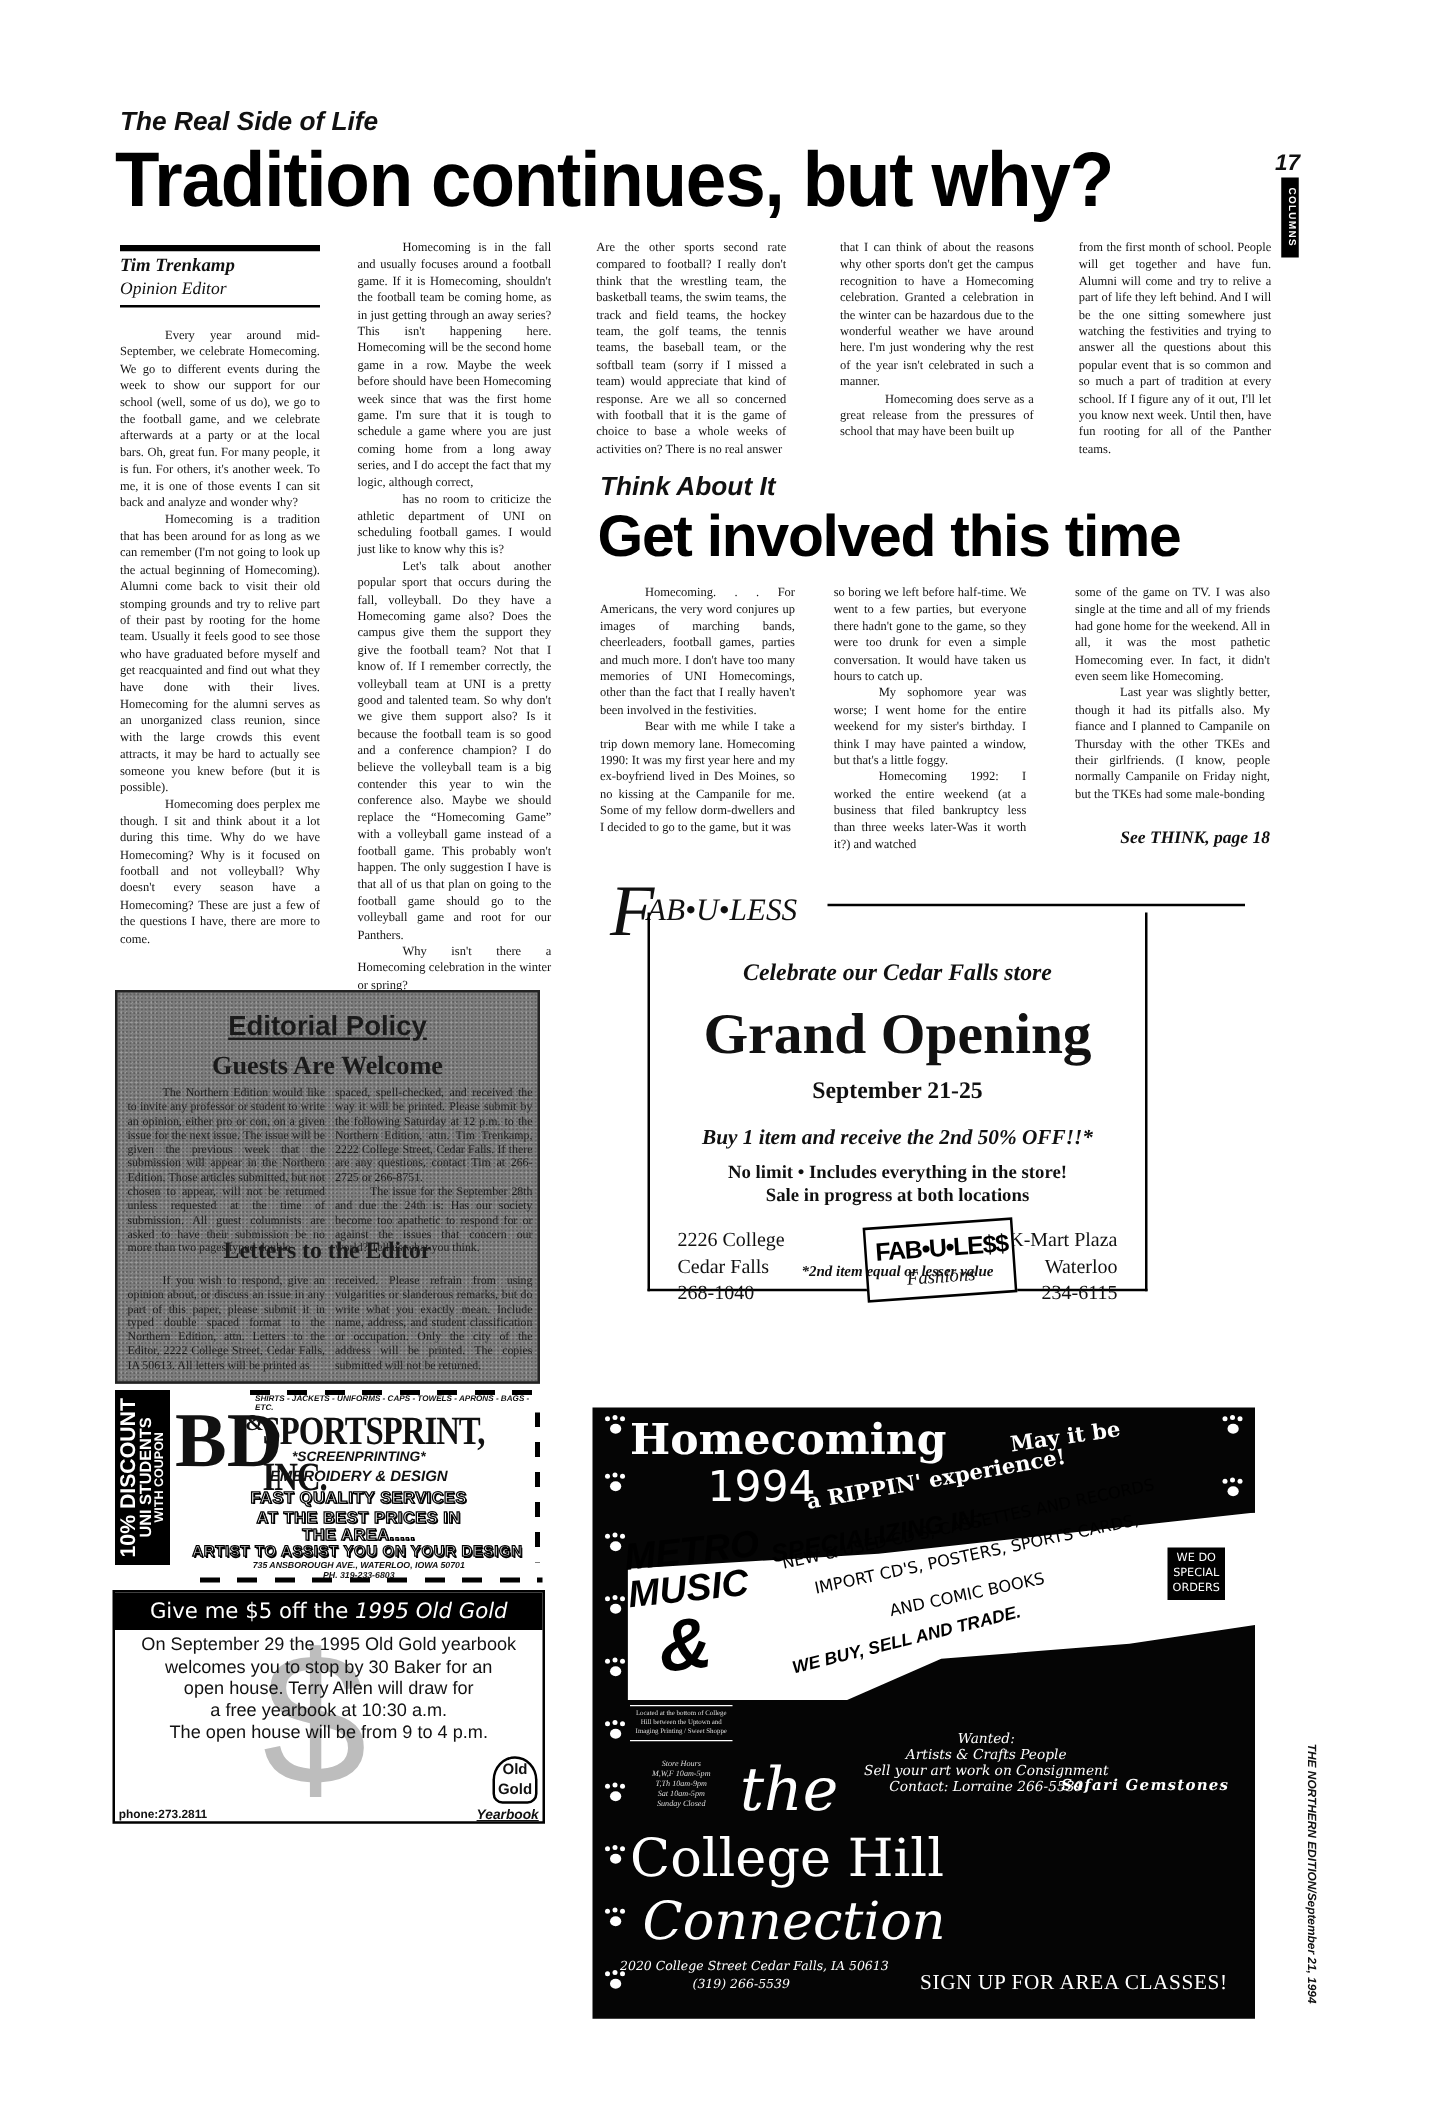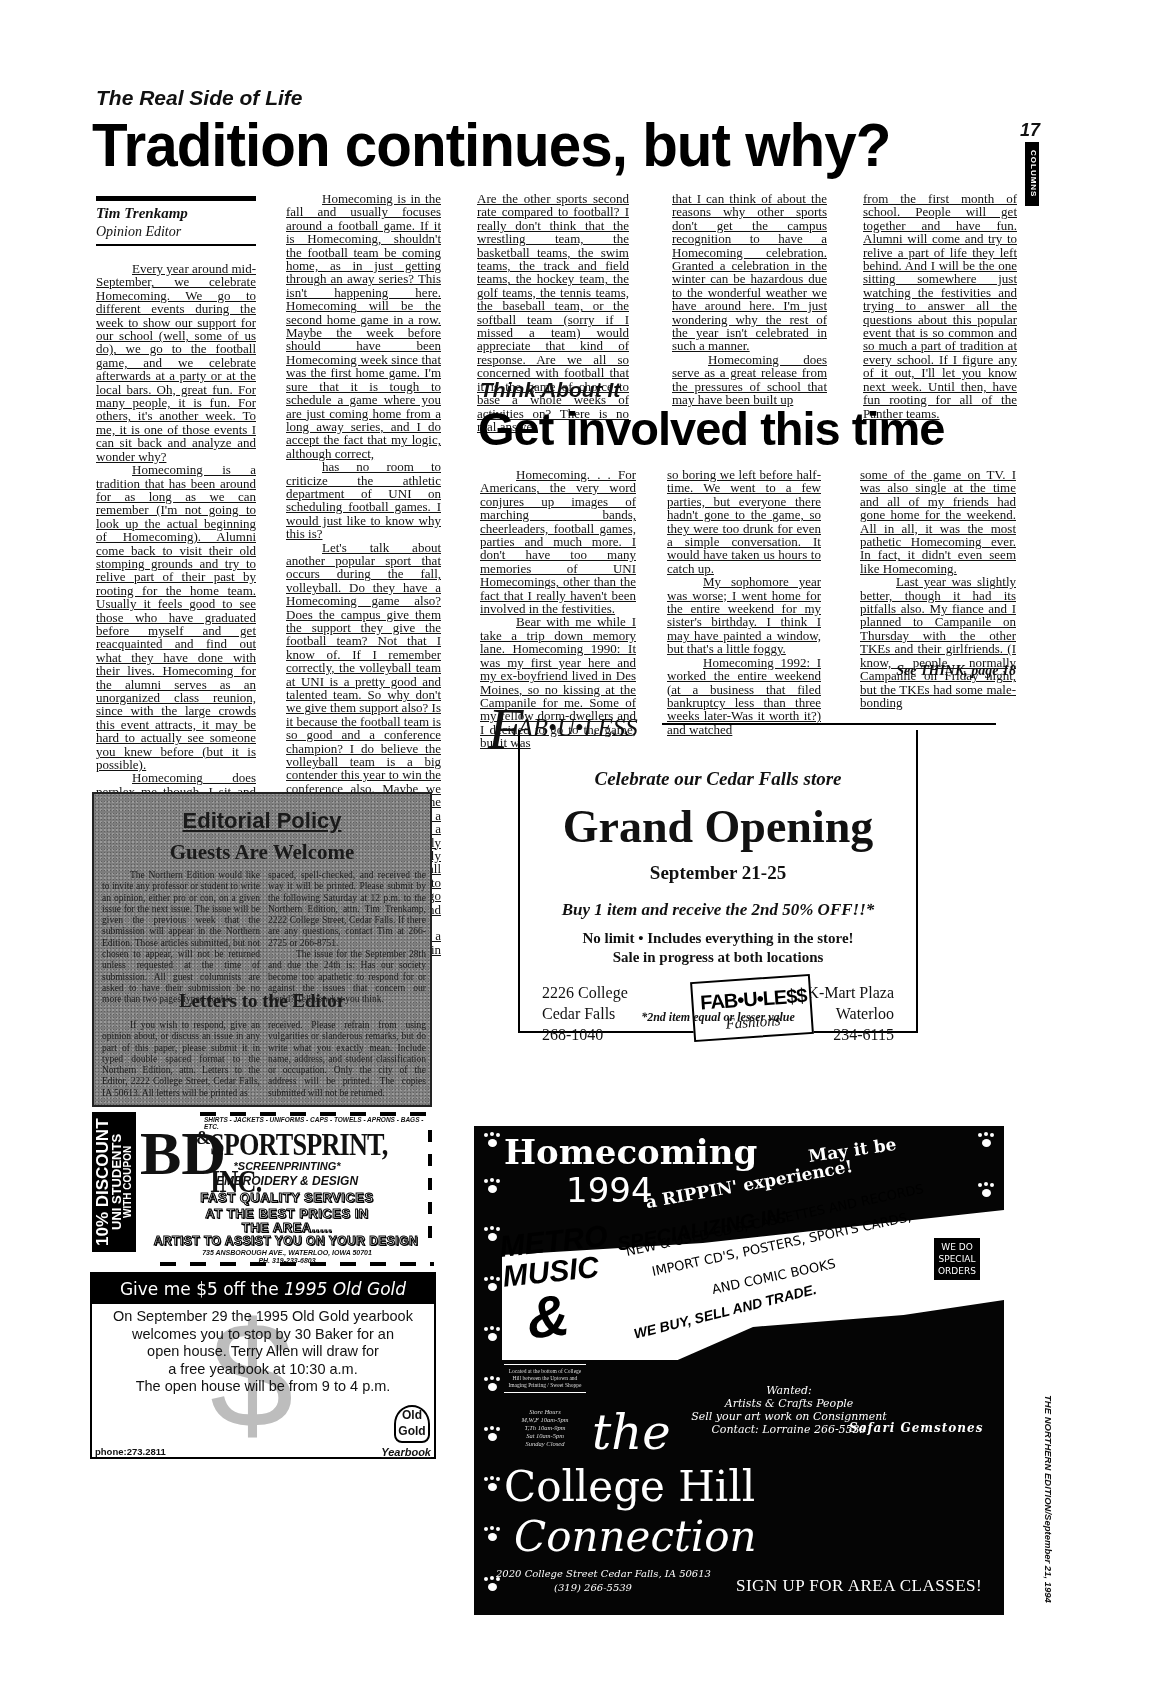--- a/index.html
+++ b/index.html
@@ -4,21 +4,21 @@
 <style>
   * { box-sizing: border-box; margin: 0; padding: 0; }
   html, body { width: 1150px; height: 1700px; background: #fff; overflow: hidden; }
   body { position: relative; font-family: "Liberation Serif", serif; color: #111; }
 
   .abs { position: absolute; }
 
   .kicker { font-family: "Liberation Sans", sans-serif; font-weight: bold; font-style: italic; font-size: 21px; color: #111; }
   .headline { font-family: "Liberation Sans", sans-serif; font-weight: bold; letter-spacing: -1px; color: #000; line-height: 1; }
 
-  .col { position: absolute; font-size: 13px; line-height: 13.4px; text-align: justify; color: #111; text-decoration: underline; }
+  .col { position: absolute; font-size: 10px; line-height: 13.4px; text-align: justify; color: #111; }
   .col p { text-indent: 36px; }
   .col p.noind { text-indent: 0; }
 
   .byline { position: absolute; left: 96px; top: 196px; width: 160px; border-top: 5px solid #000; border-bottom: 2px solid #000; padding: 4px 0 4px 0; }
   .byline .name { font-style: italic; font-weight: bold; font-size: 15px; }
   .byline .role { font-style: italic; font-size: 14px; margin-top: 2px; }
 
   .pagenum { font-family: "Liberation Sans", sans-serif; font-weight: bold; font-style: italic; font-size: 18px; }
   .section-tab { background: #000; color: #fff; font-family: "Liberation Sans", sans-serif; font-size: 8px; font-weight: bold; writing-mode: vertical-rl; text-align: center; letter-spacing: 1px; padding: 3px 1px; }
 

